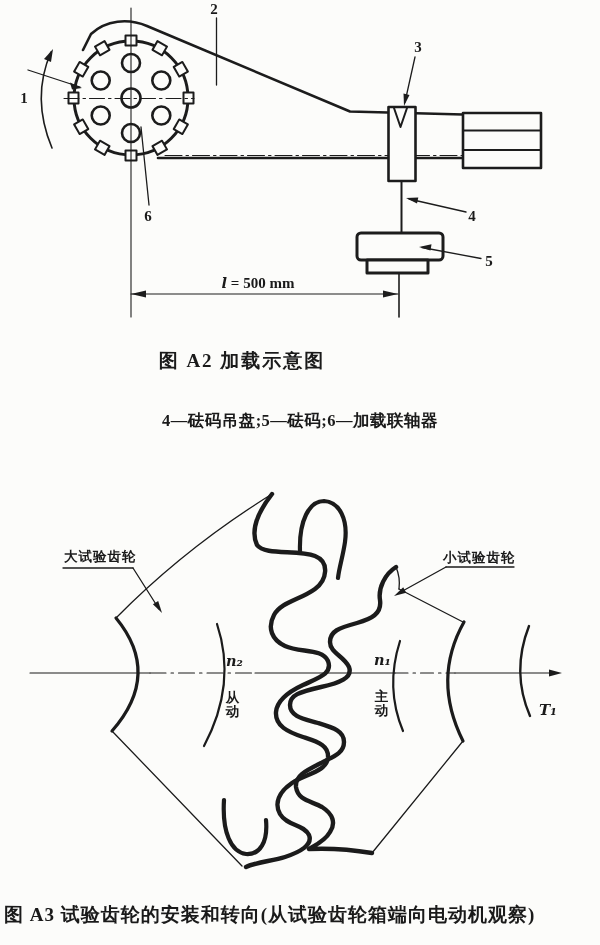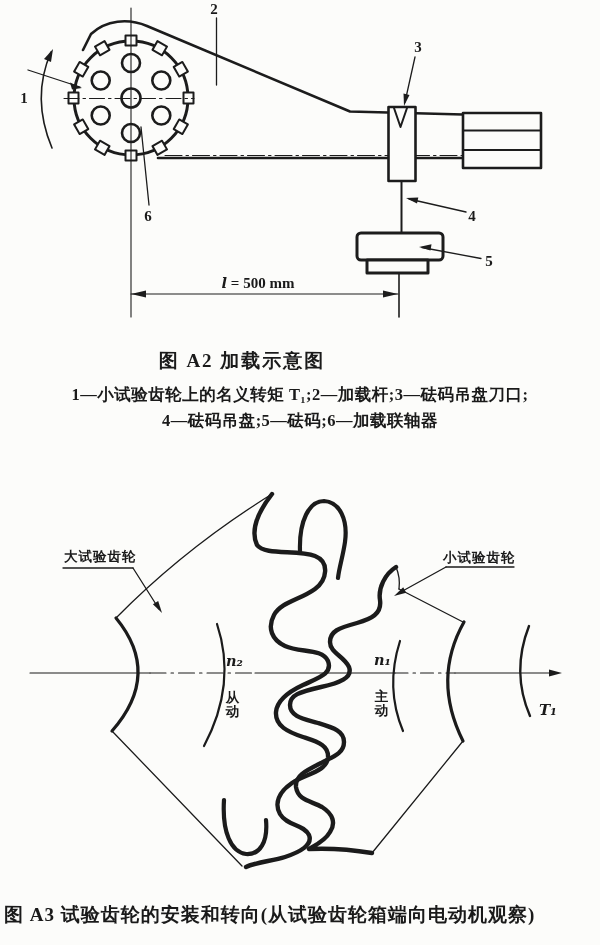--- a/index.html
+++ b/index.html
@@ -121,21 +121,20 @@
     <text class="num" x="472" y="221" text-anchor="middle">4</text>
     <text class="num" x="489" y="266" text-anchor="middle">5</text>
     <text class="num" x="148" y="221" text-anchor="middle">6</text>
 
     <text x="258" y="288" text-anchor="middle" style="font-size:15px;font-weight:700;font-family:'Liberation Serif','DejaVu Serif',serif;">
       <tspan class="mathit">l</tspan><tspan> = 500 mm</tspan>
     </text>
   </svg>
 
   <div class="abs cap-title">图 A2  加载示意图</div>
-  <div class="abs cap-legend1">1—小试验齿轮上的名义转矩 T₁;2—加载杆;3—砝码吊盘刀口;</div>
   <div class="abs cap-legend2">4—砝码吊盘;5—砝码;6—加载联轴器</div>
 
   <svg class="abs" style="left:0;top:458px" width="600" height="425" viewBox="0 458 600 425">
     <g stroke="#1b1b1b" fill="none" stroke-linecap="round" stroke-linejoin="round">
 
       <g stroke-width="1.1">
         <line x1="30" y1="673" x2="150" y2="673"></line>
         <line x1="150" y1="673" x2="255" y2="673" stroke-dasharray="16 5 2.5 5"></line>
         <line x1="255" y1="673" x2="395" y2="673"></line>
         <line x1="395" y1="673" x2="455" y2="673" stroke-dasharray="13 5 2.5 5"></line>

